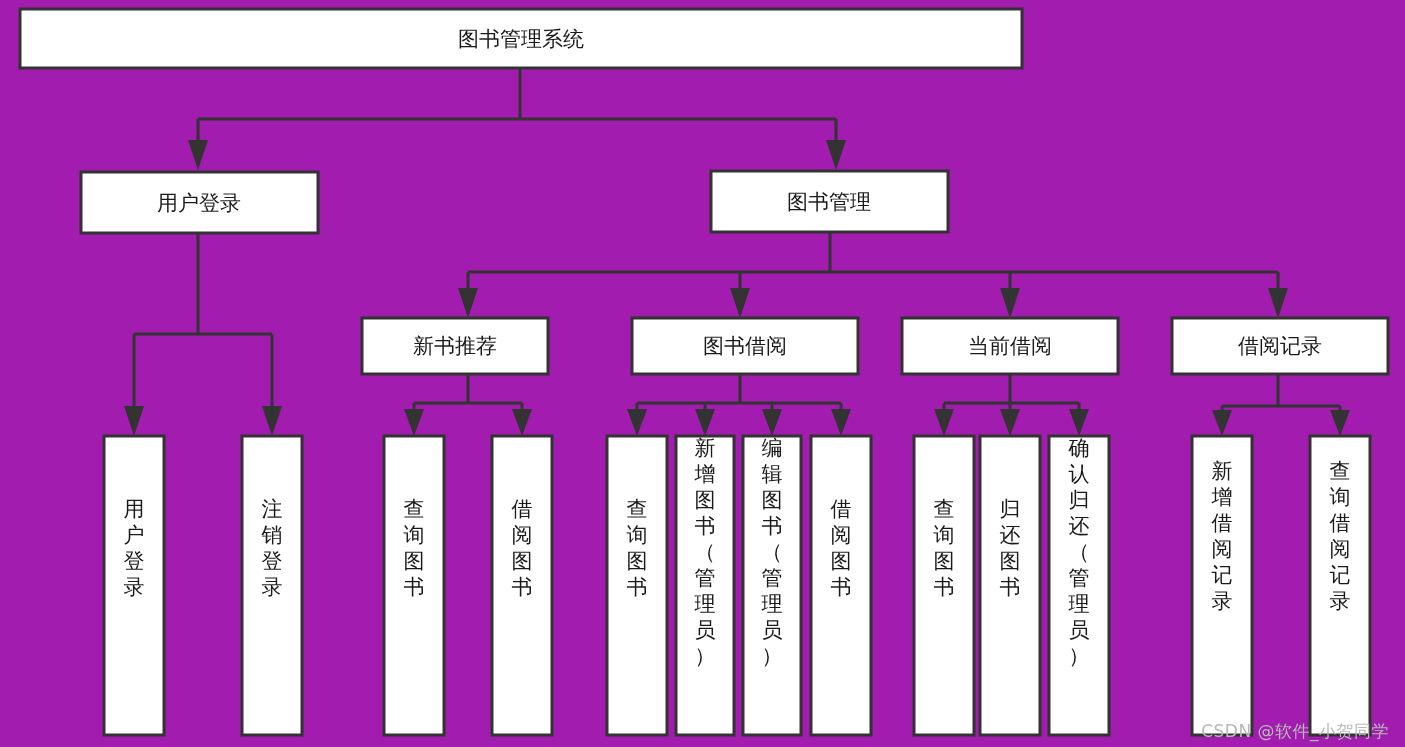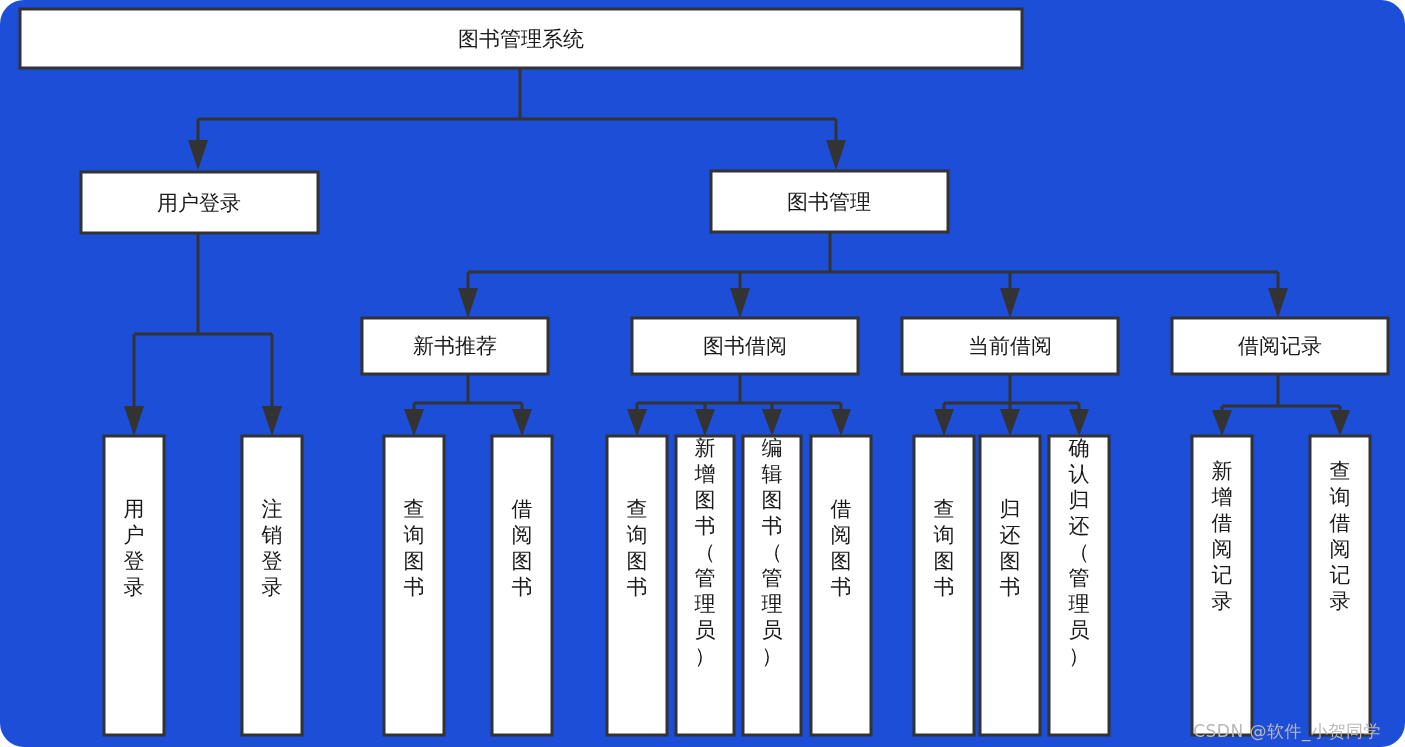--- a/index.html
+++ b/index.html
@@ -8,23 +8,22 @@
     padding: 0;
     background: #ffffff;
   }
   body {
     font-family: "DejaVu Sans", "Liberation Sans", sans-serif;
   }
   #diagram-root {
     position: relative;
     width: 1405px;
     height: 747px;
-    background: #1d4ed8;
+    background: #a21caf;
     overflow: hidden;
-    border-radius: 24px;
   }
   svg.diagram-canvas {
     position: absolute;
     left: 0;
     top: 0;
     width: 1405px;
     height: 747px;
   }
   .node-box {
     fill: #ffffff;
@@ -49,21 +48,21 @@
     dominant-baseline: middle;
   }
   .node-label-vertical {
     fill: #1a1a1a;
     font-family: "DejaVu Sans", "Liberation Sans", sans-serif;
     font-size: 21px;
     text-anchor: middle;
   }
   .watermark {
     position: absolute;
-    right: 24px;
+    right: 16px;
     bottom: 4px;
     color: #b8b8b8;
     font-size: 17px;
     font-family: "DejaVu Sans", "Liberation Sans", sans-serif;
     white-space: nowrap;
     letter-spacing: 0.5px;
     pointer-events: none;
   }
 </style>
 </head>

